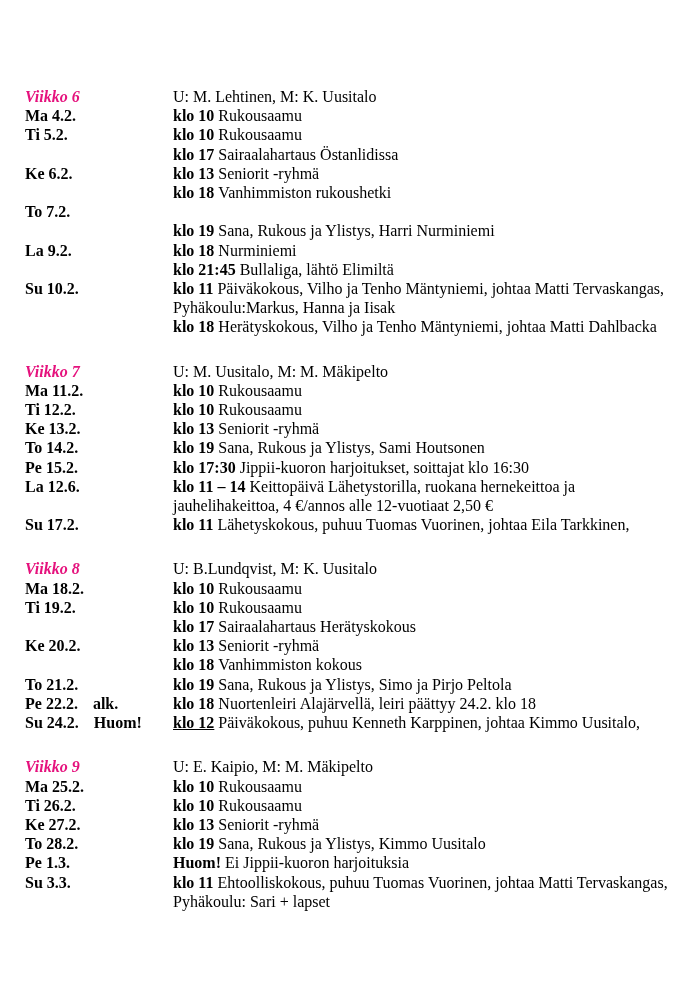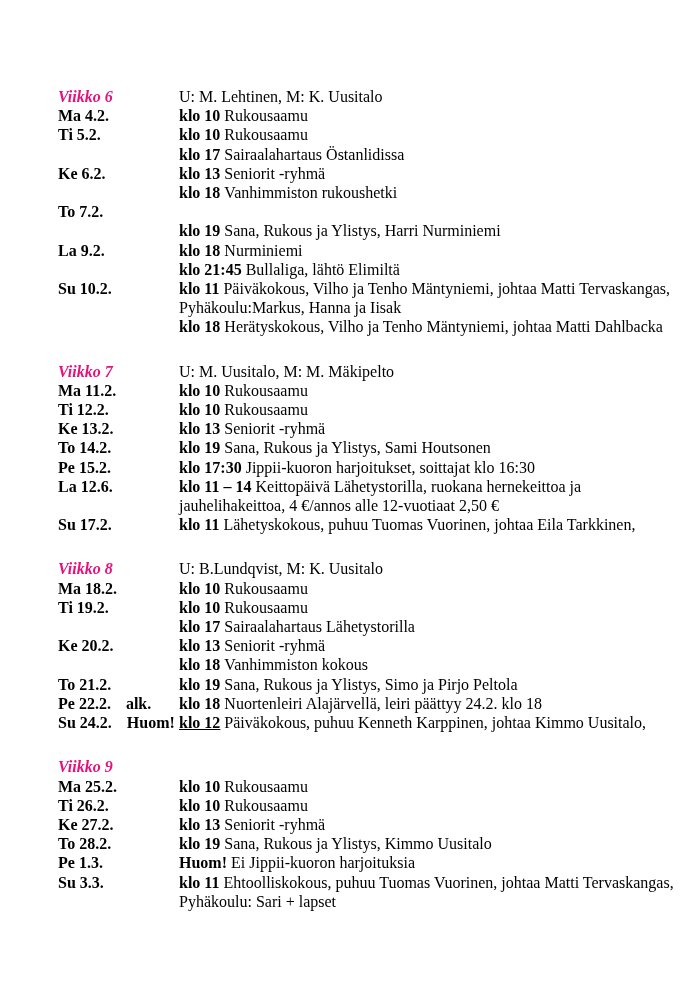--- a/index.html
+++ b/index.html
@@ -13,22 +13,22 @@
   }
   .page {
     width: 699px;
     height: 992px;
     padding: 87px 6px 0 25px;
     overflow: hidden;
     background: #ffffff;
   }
   .week + .week { margin-top: 25px; }
   .row { display: flex; align-items: baseline; }
-  .day-cell { flex: 0 0 121px; white-space: nowrap; margin-left: 33px; }
-  .content-cell { flex: 1 1 auto; white-space: nowrap; }
+  .day-cell { flex: 0 0 121px; white-space: nowrap; }
+  .content-cell { flex: 1 1 auto; white-space: nowrap; margin-left: 27px; }
   .week-label {
     color: var(--accent-pink, #e5127d);
     font-weight: bold;
     font-style: italic;
   }
   .day-label { font-weight: bold; }
   .day-note { font-weight: bold; margin-left: 11px; }
   .event-time { font-weight: bold; margin-right: 4px; }
   .event-time.u { text-decoration: underline; }
   .leaders, .event-text { font-weight: normal; }
@@ -287,21 +287,21 @@
       <span class="event-time">klo 10</span><span class="event-text">Rukousaamu</span>
     </div>
   </div>
 
   <div class="row">
     <div class="day-cell">
       
       
     </div>
     <div class="content-cell">
-      <span class="event-time">klo 17</span><span class="event-text">Sairaalahartaus Lähetystorilla</span>
+      <span class="event-time">klo 17</span><span class="event-text">Sairaalahartaus Herätyskokous</span>
     </div>
   </div>
 
   <div class="row">
     <div class="day-cell">
       <span class="day-label">Ke 20.2.</span>
       
     </div>
     <div class="content-cell">
       <span class="event-time">klo 13</span><span class="event-text">Seniorit -ryhmä</span>
@@ -348,20 +348,23 @@
     </div>
   </div>
 
 </section>
 
   <section class="week">
     <div class="row">
       <div class="day-cell">
         <span class="week-label">Viikko 9</span>
       </div>
+      <div class="content-cell">
+        <span class="leaders">U: E. Kaipio, M: M. Mäkipelto</span>
+      </div>
     </div>
 
   <div class="row">
     <div class="day-cell">
       <span class="day-label">Ma 25.2.</span>
       
     </div>
     <div class="content-cell">
       <span class="event-time">klo 10</span><span class="event-text">Rukousaamu</span>
     </div>

